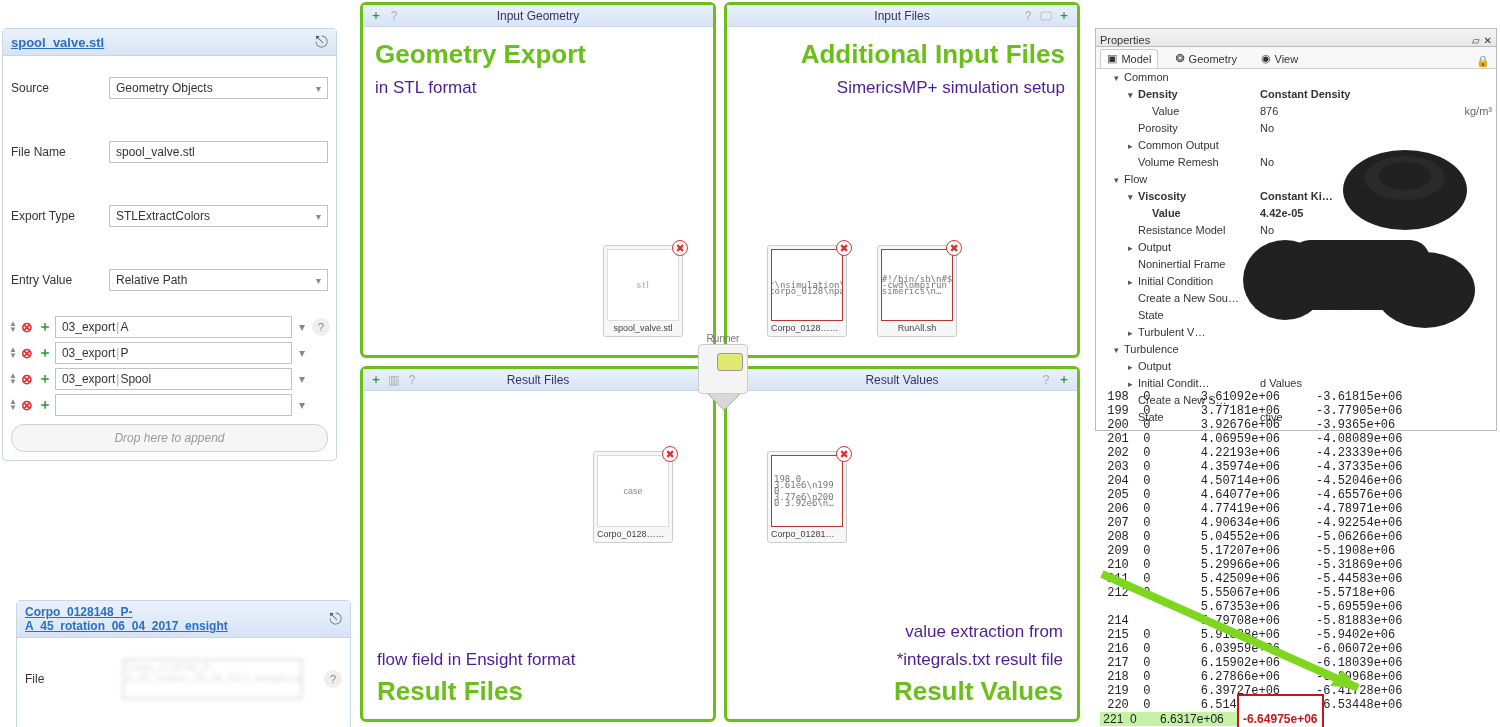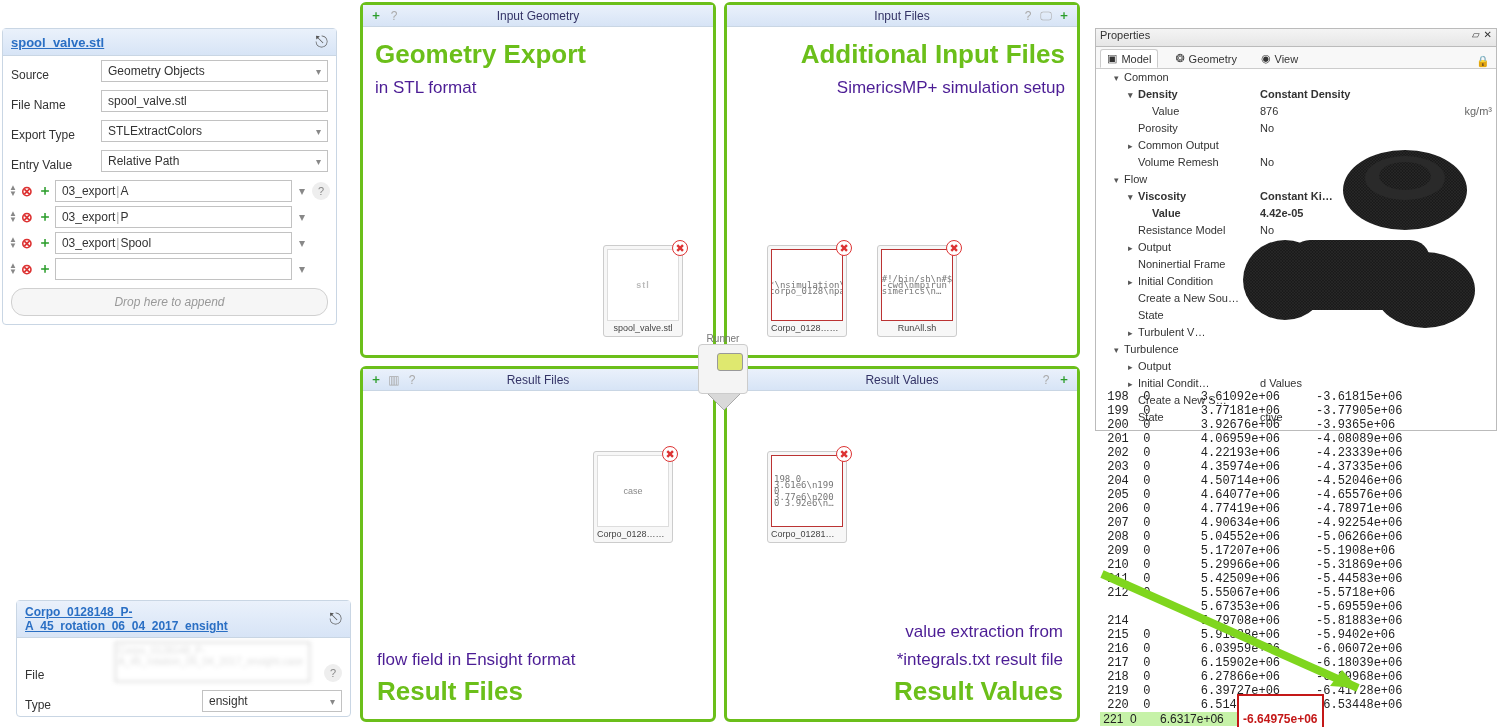--- a/index.html
+++ b/index.html
@@ -3,21 +3,21 @@
 <meta charset="utf-8">
 <style>
 *{box-sizing:border-box;margin:0;padding:0;font-family:"Segoe UI",Arial,sans-serif}
 body{width:1500px;height:727px;background:#fff;position:relative;font-size:12px;color:#333}
 
 
 .spool-panel{position:absolute;left:2px;top:28px;width:335px;border:1px solid #c9d6e4;background:#fff;border-radius:4px}
 .panel-head{background:linear-gradient(#eaf1fb,#d7e4f6);padding:4px 8px;display:flex;justify-content:space-between;align-items:center;border-bottom:1px solid #c9d6e4}
 .panel-head a{color:#2a6fc4;font-weight:bold;font-size:13px;text-decoration:underline;cursor:pointer}
 .panel-head .apple{font-size:16px;color:#555}
-.form-row{display:flex;align-items:flex-end;gap:14px;padding:4px 8px}
+.form-row{display:flex;align-items:center;gap:22px;padding:21px 8px}
 .form-row label{width:76px;font-size:12px}
 .form-row .val{flex:1;border:1px solid #c2c2c2;padding:2px 6px;background:#fff;font-size:12px;height:22px;display:flex;align-items:center;justify-content:space-between}
 .dd{cursor:pointer}
 .dd::after{content:"▾";color:#888;font-size:10px;margin-left:4px}
 .exp-rows{padding:4px 6px 2px 6px}
 .exp-row{display:flex;align-items:center;gap:2px;margin-bottom:4px}
 .ic{width:16px;height:16px;display:inline-flex;align-items:center;justify-content:center;font-size:11px;font-weight:bold;border-radius:2px;cursor:pointer}
 .arrows{display:flex;flex-direction:column;line-height:6px;font-size:8px;color:#888;cursor:pointer}
 .del{background:#fff;color:#d33;font-size:14px}
 .add{background:#fff;color:#2a9d2a;font-size:14px}
@@ -60,21 +60,21 @@
 .runner span{position:absolute;top:-12px;font-size:10px;color:#777}
 
 .bigarrow{position:absolute;left:346px;top:380px;width:40px;height:30px;z-index:4}
 .bigarrow svg{width:40px;height:30px}
 
 .q-bottom-right{position:absolute;bottom:12px;right:14px;text-align:right}
 .q-bottom-left{position:absolute;bottom:12px;left:14px}
 
 
 .props{position:absolute;left:1095px;top:28px;width:402px;border:1px solid #bbb;background:#fff;font-size:11px}
-.props-head{background:linear-gradient(#f4f4f4,#e6e6e6);border-bottom:1px solid #bbb;height:18px;display:flex;align-items:flex-start;padding:0 4px;justify-content:space-between}
+.props-head{background:linear-gradient(#f4f4f4,#e6e6e6);border-bottom:1px solid #bbb;height:18px;display:flex;align-items:flex-end;padding:0 4px;justify-content:space-between}
 .props-head .r{display:flex;gap:4px;align-items:center}
 .props-tabs{display:flex;border-bottom:1px solid #ccc;height:22px;align-items:flex-end;padding-left:4px;gap:10px;background:#f8f8f8}
 .props-tabs .tab{display:flex;align-items:center;gap:4px;font-size:11px;padding:2px 6px;cursor:pointer;border:1px solid transparent}
 .props-tabs .tab.active{background:#fff;border:1px solid #ccc;border-bottom:1px solid #fff;border-radius:3px 3px 0 0}
 .props-tabs .star{margin-left:auto;margin-right:6px;color:#c33;cursor:pointer}
 .tree{padding:2px 0}
 .tree-row{display:flex;font-size:11px;height:17px;}
 .tree-row .k{flex:0 0 160px;padding-left:var(--ind,6px);overflow:hidden;white-space:nowrap}
 .tree-row .tw{display:inline-block;width:10px;color:#555;cursor:pointer;font-size:9px}
 .tree-row .v{flex:1;padding-left:4px}

